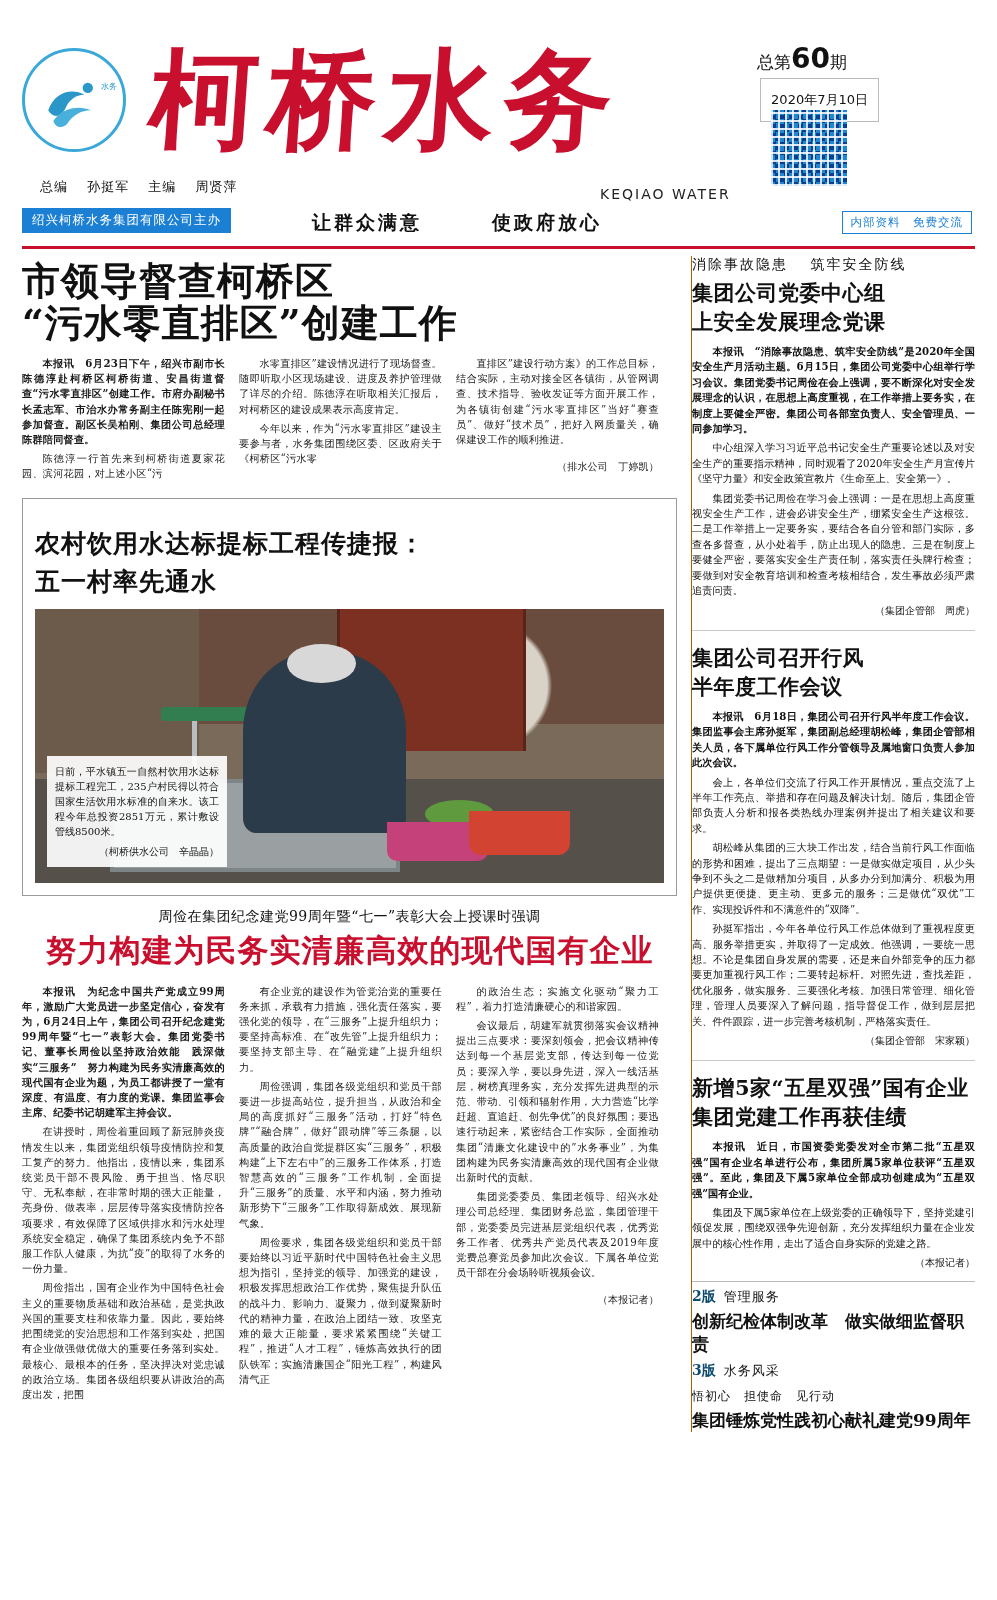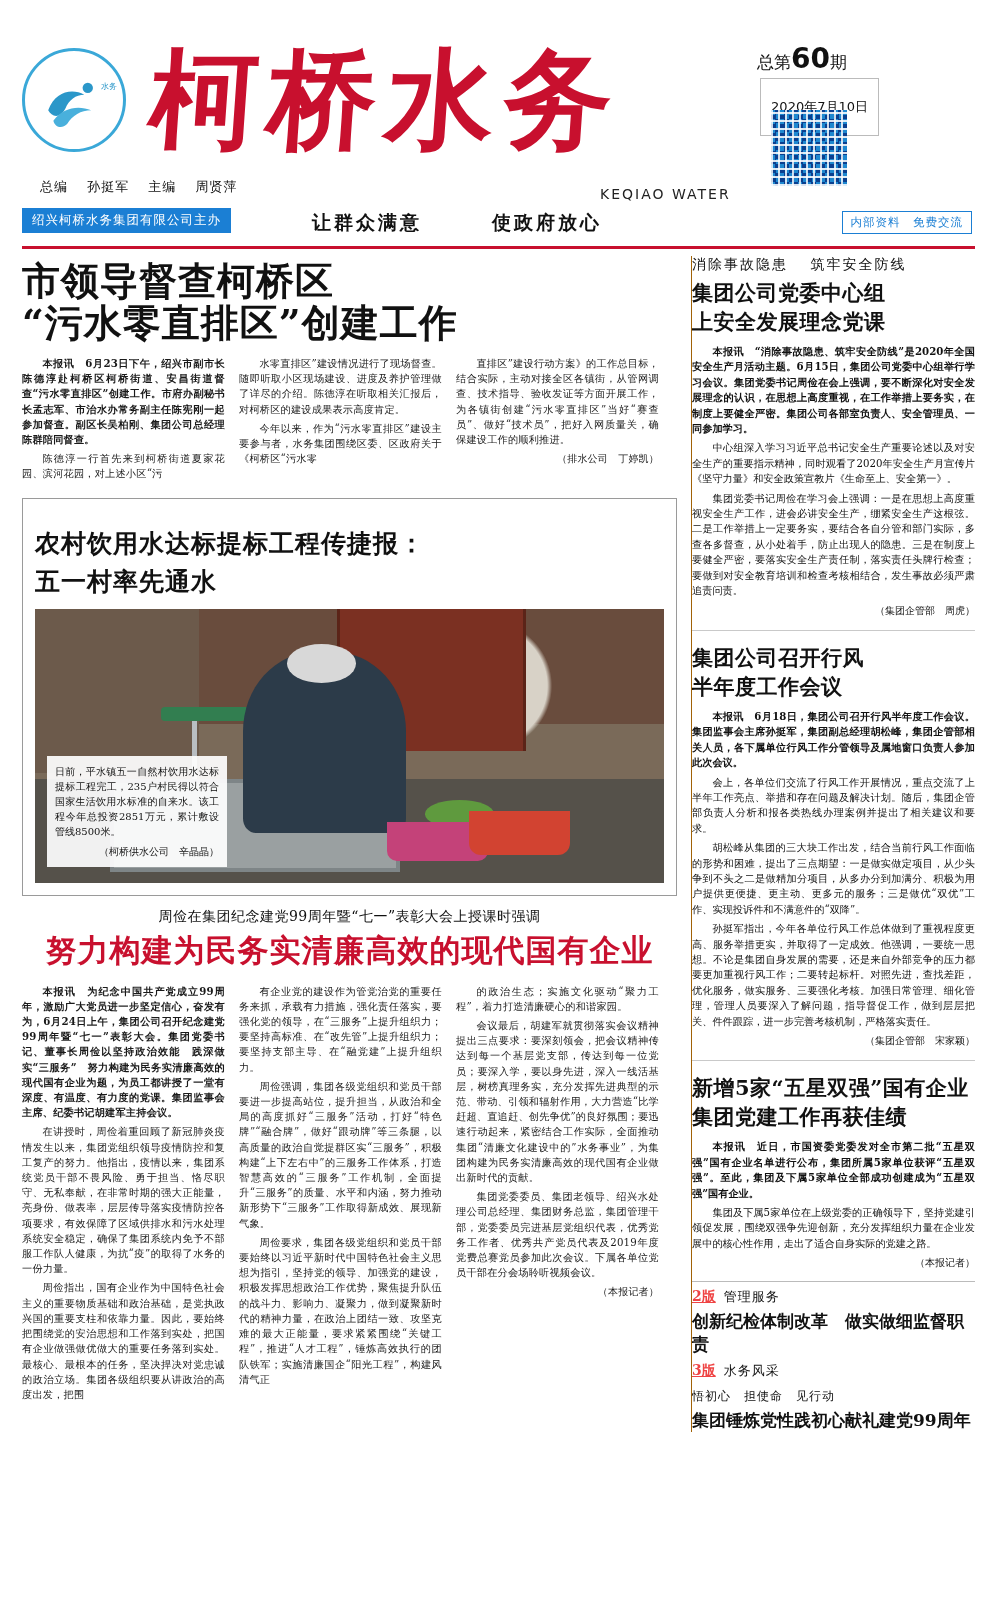--- a/index.html
+++ b/index.html
@@ -29,21 +29,21 @@
     font-size: 108px; font-weight: 700; letter-spacing: 10px; line-height: 126px;
     white-space: nowrap; transform: skewX(-4deg);
   }
   .paper-title-en {
     position: absolute; left: 600px; top: 186px; font-size: 14px; letter-spacing: 2px; color: #222;
   }
   .issue-no { position: absolute; right: 150px; top: 42px; font-size: 17px; color: #111; }
   .issue-no b { font-size: 28px; color: #111; }
   .issue-date {
     position: absolute; right: 118px; top: 78px; font-size: 13px; color: #111;
-    border: 1px solid #bbb; padding: 19px 10px;
+    border: 1px solid #bbb; padding: 12px 10px;
   }
   .qr { position: absolute; right: 150px; top: 110px; width: 76px; height: 76px; background:
      repeating-conic-gradient(#0a3f8f 0% 25%, #1e88d0 0% 50%) 0 0/9px 9px; }
   .qr::after{ content:""; position:absolute; inset:0; background:
      repeating-linear-gradient(0deg, rgba(255,255,255,.85) 0 2px, transparent 2px 8px),
      repeating-linear-gradient(90deg, rgba(255,255,255,.8) 0 2px, transparent 2px 7px); }
 
   .byline { position: absolute; left: 40px; top: 178px; font-size: 13px; letter-spacing: 1px; }
   .byline span { margin-right: 14px; }
 
@@ -71,21 +71,21 @@
     font-size: 38px; font-weight: 700; line-height: 42px; letter-spacing: 1px; margin: 4px 0 12px 0;
   }
   .three { display: flex; gap: 14px; }
   .three .c { width: 203px; }
   .ptxt {
     font-size: 10.2px; line-height: 15.2px; text-align: justify; color: #1a1a1a;
     font-family: "DejaVu Serif", "Liberation Serif", serif; letter-spacing: .2px;
   }
   .ptxt p { margin: 0 0 4px 0; text-indent: 2em; }
   .lead { font-weight: 700; }
-  .sign { text-align: right; font-size: 10px; margin-top: 4px; }
+  .sign { text-align: right; font-size: 10px; margin-top: 12px; }
 
   
   .feature { border: 1px solid #9a9a9a; margin: 12px 0 10px 0; padding: 24px 12px 12px 12px; position: relative; }
   .feature h2 {
     font-family: "DejaVu Serif", "Liberation Serif", serif;
     margin: 2px 0 0 0; font-size: 25px; line-height: 38px; font-weight: 700; letter-spacing: 1px;
   }
   .photo-wrap { position: relative; margin-top: 8px; height: 274px; overflow: hidden; }
   .photo {
     position: absolute; inset: 0;
@@ -125,21 +125,21 @@
     font-family: "DejaVu Serif", "Liberation Serif", serif;
     font-size: 21px; font-weight: 700; line-height: 29px; letter-spacing: .5px; margin: 0 0 8px 0;
   }
   .r-body { font-size: 10.2px; line-height: 15.4px; text-align: justify;
     font-family: "DejaVu Serif", "Liberation Serif", serif; }
   .r-body p { margin: 0 0 4px 0; text-indent: 2em; }
   .r-sep { height: 1px; background: #c9c9c9; margin: 12px 0; }
   .r-sign { text-align: right; font-size: 10px; }
 
   .index-row { display: flex; align-items: baseline; gap: 8px; margin-top: 6px; }
-  .pg { color: #ef4444; font-weight: 700; font-size: 14px; font-family:"DejaVu Serif","Liberation Serif",serif;text-decoration:underline;}
+  .pg { color: #0c4a6e; font-weight: 700; font-size: 14px; font-family:"DejaVu Serif","Liberation Serif",serif;}
   .pg-label { font-size: 13px; letter-spacing: 1px; }
   .index-line { font-size: 17px; font-weight: 700; font-family:"DejaVu Serif","Liberation Serif",serif; margin-top: 4px;}
   .index-sub { font-size: 12px; letter-spacing: 1px; margin-top: 8px; }
   .hr-thin { height:1px; background:#bbb; margin:10px 0 6px; }
 </style>
 </head>
 <body>
 
 <div class="page">
 

